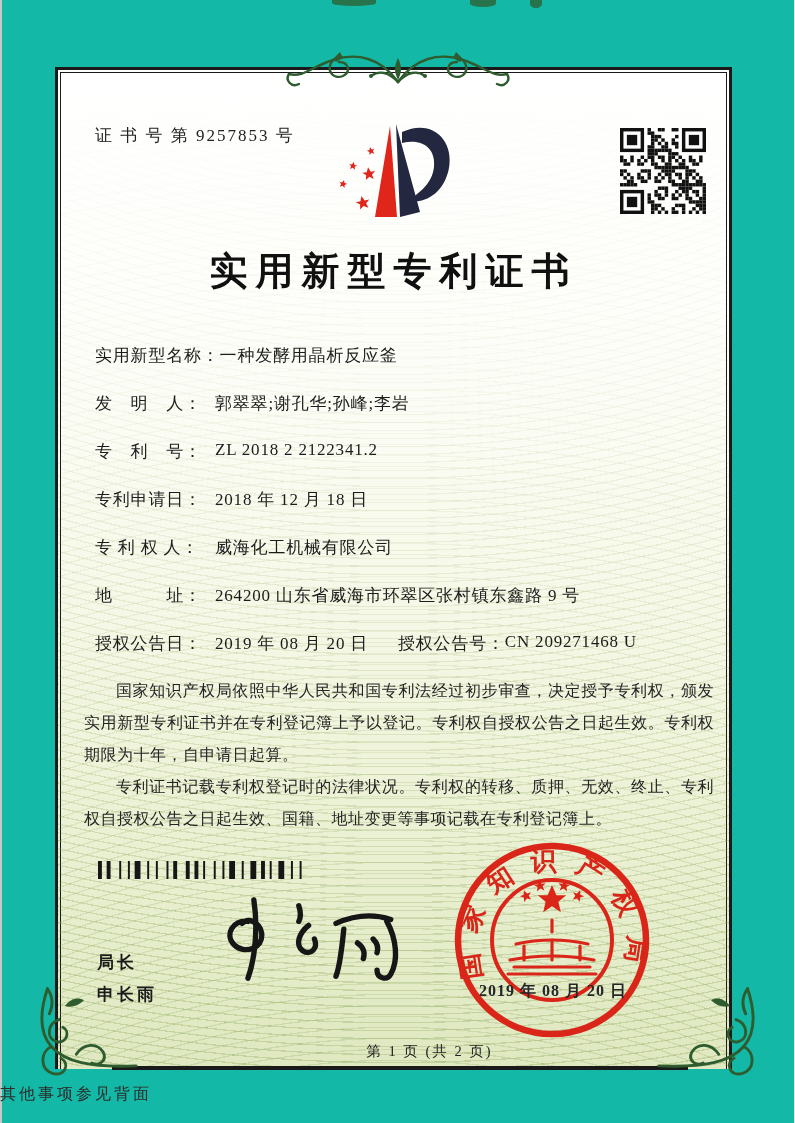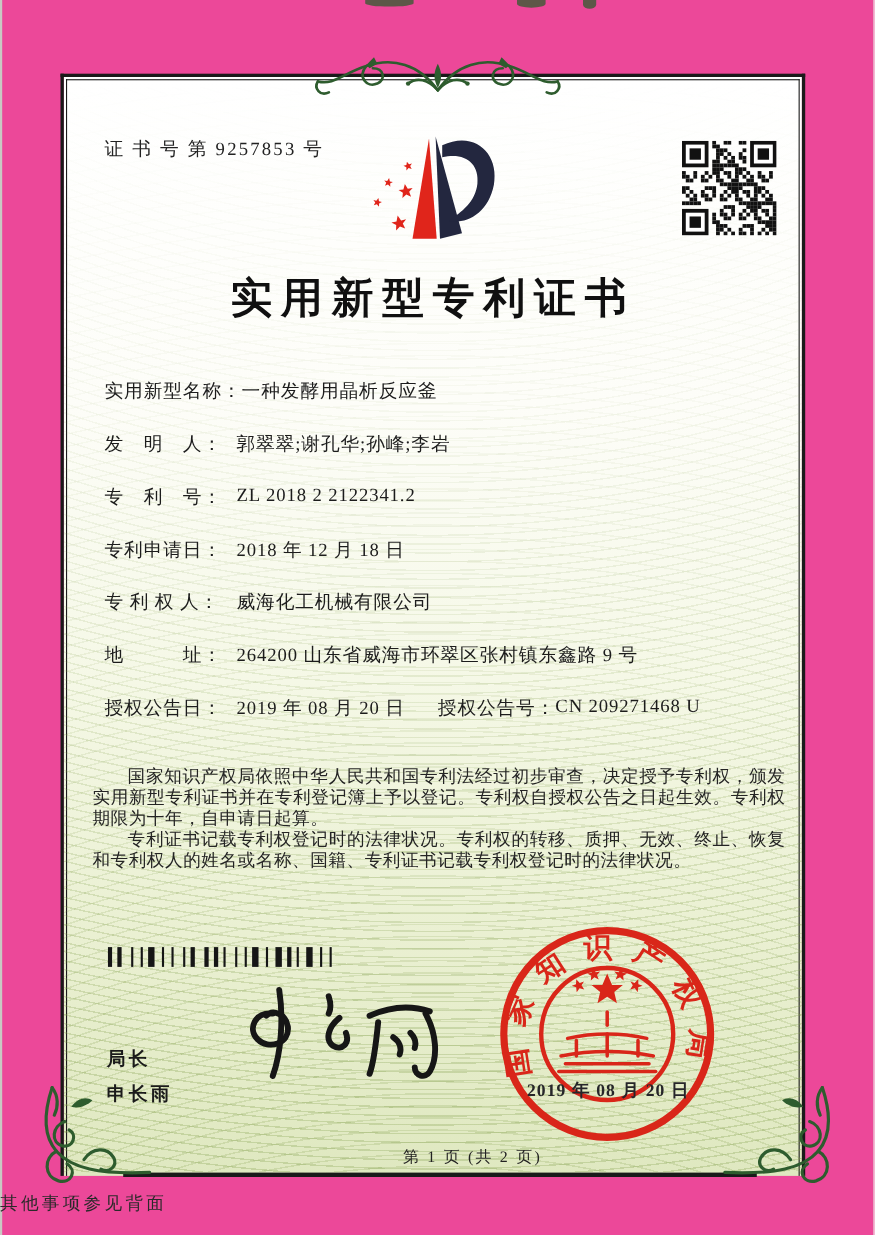--- a/index.html
+++ b/index.html
@@ -1,16 +1,16 @@
 <!DOCTYPE html>
 <html><head>
 <meta charset="utf-8">
 <style>
   html,body{margin:0;padding:0;background:#ffffff;}
-  .page{position:relative;width:795px;height:1123px;background:#ec4899;overflow:hidden;
+  .page{position:relative;width:795px;height:1123px;background:#14b8a6;overflow:hidden;
         font-family:"Liberation Serif","DejaVu Serif",serif;color:#1e1e1e;}
   .edge-left{position:absolute;left:0;top:0;width:2px;height:100%;background:#c9c9c3;}
   .edge-right{position:absolute;right:0;top:0;width:1px;height:100%;background:#e3e3de;}
   .artifact{position:absolute;background:#2e5c2e;border-radius:0 0 50% 50%;opacity:.75;}
 
   
   .frame{position:absolute;left:55px;top:67px;width:677px;height:1002px;
          border:3px solid #1a1a1a;border-bottom:none;box-sizing:border-box;
          background:linear-gradient(180deg,#ffffff 0%,#fdfdf8 30%,#f5f8e6 55%,#eaf0d2 78%,#dfe8c0 100%);}
   .frame-inner{position:absolute;left:2px;top:2px;right:2px;bottom:0;
@@ -32,21 +32,21 @@
          font-size:38px;font-weight:bold;letter-spacing:8px;color:#101010;}
 
   
   .fieldrow{position:absolute;left:95px;display:flex;font-size:17px;letter-spacing:.8px;color:#1c1c1c;}
   .fieldrow .lbl{white-space:pre;min-width:120px;}
   .fieldrow .val{white-space:pre;}
   .fr1{top:344px}.fr2{top:392px}.fr3{top:440px}.fr4{top:488px}.fr5{top:536px}.fr6{top:584px}.fr7{top:632px}
   .grantno{left:398px;}
 
   
-  .paras{position:absolute;left:84px;top:697px;width:630px;font-size:16px;line-height:19px;
+  .paras{position:absolute;left:84px;top:675px;width:630px;font-size:16px;line-height:32px;
          letter-spacing:.5px;color:#242424;text-align:justify;}
   .paras p{margin:0;text-indent:2em;}
 
   
   .barcode{position:absolute;left:98px;top:861px;width:205px;height:18px;}
   .official{position:absolute;left:97px;font-size:17px;font-weight:600;letter-spacing:3px;color:#1b1b1b;margin-top:33px;}
   .o1{top:918px}.o2{top:950px}
   .signature{position:absolute;left:210px;top:896px;width:205px;height:88px;}
   .seal{position:absolute;left:452px;top:840px;width:200px;height:200px;}
   .seal-text{font-size:26px;font-weight:bold;letter-spacing:17px;fill:#d92619;
@@ -395,21 +395,21 @@
     <span class="lbl">授权公告日：</span>
     <span class="val">2019 年 08 月 20 日</span>
   </div>
   <div class="fieldrow fr7 grantno">
     <span class="lbl" style="min-width:0">授权公告号：</span>
     <span class="val">CN 209271468 U</span>
   </div>
 
   <div class="paras">
     <p>国家知识产权局依照中华人民共和国专利法经过初步审查，决定授予专利权，颁发实用新型专利证书并在专利登记簿上予以登记。专利权自授权公告之日起生效。专利权期限为十年，自申请日起算。</p>
-    <p>专利证书记载专利权登记时的法律状况。专利权的转移、质押、无效、终止、恢复和专利权人的姓名或名称、国籍、专利证书记载专利权登记时的法律状况。</p>
+    <p>专利证书记载专利权登记时的法律状况。专利权的转移、质押、无效、终止、专利权自授权公告之日起生效、国籍、地址变更等事项记载在专利登记簿上。</p>
   </div>
 
   <svg class="barcode" viewBox="0 0 158.29999999999987 17" preserveAspectRatio="none" fill="#161616">
       <rect x="0" y="0" width="3" height="17"></rect>
       <rect x="6.699999999999999" y="0" width="3" height="17"></rect>
       <rect x="16.4" y="0" width="1.5" height="17"></rect>
       <rect x="23.1" y="0" width="1.5" height="17"></rect>
       <rect x="28.300000000000004" y="0" width="4.5" height="17"></rect>
       <rect x="38.00000000000001" y="0" width="1.5" height="17"></rect>
       <rect x="44.70000000000001" y="0" width="1.5" height="17"></rect>

